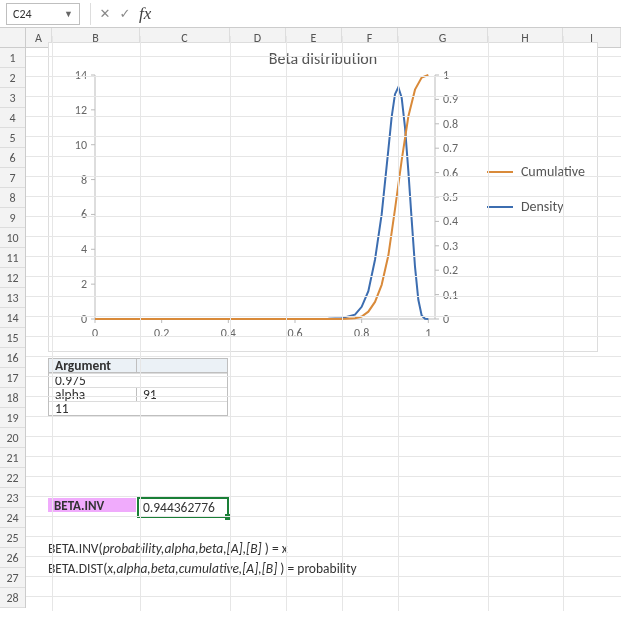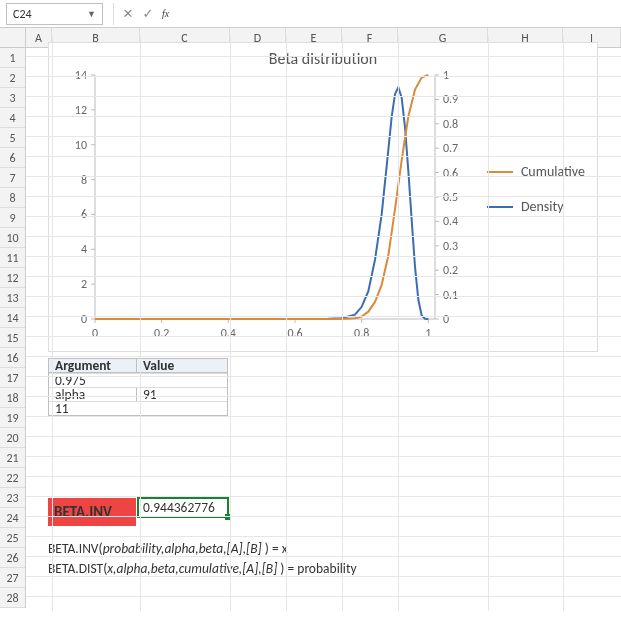--- a/index.html
+++ b/index.html
@@ -16,21 +16,21 @@
 
   
   .fbar {
     display: flex;
     align-items: center;
     height: 28px;
     border-bottom: 1px solid #ccc;
     background: #fff;
   }
   .namebox {
-    width: 97px;
+    width: 74px;
     height: 22px;
     margin: 0 6px;
     border: 1px solid #bfbfbf;
     display: flex;
     align-items: center;
     padding: 0 6px;
     font-size: 12px;
     background: #fff;
   }
   .namebox .dd {
@@ -50,21 +50,21 @@
     display: flex;
     align-items: center;
     justify-content: center;
     color: #888;
     font-size: 13px;
   }
   .fbar-btn.check { color: #888; }
   .fbar-fx {
     font-style: italic;
     font-family: "Cambria Math", Georgia, serif;
-    font-size: 10px;
+    font-size: 17px;
     padding: 0 4px;
     color: #404040;
   }
   .formula-input {
     flex: 1;
     height: 22px;
     border: none;
     outline: none;
     font-size: 13px;
     padding-left: 4px;
@@ -166,25 +166,25 @@
   .argtable .row { display:flex; height:14px; }
   .argtable .c1 { width:88px; padding-left:6px; border-right:1px solid #bfbfbf; display:flex; align-items:center; }
   .argtable .c2 { width:90px; padding-left:6px; display:flex; align-items:center; }
   .argtable .hdr { background:#ebf1f6; font-weight:bold; border-bottom:1px solid #bfbfbf; }
   .argtable .row+.row { border-top:1px solid #dcdcdc; }
 
   
   .labelcell {
     position: absolute;
     left: 22px; top: 462px;
-    width: 88px; height: 28px;
-    background: #ef4444;
+    width: 88px; height: 14px;
+    background: #f0abfc;
     display:flex; align-items:center; padding-left:6px;
     font-weight: bold;
-    font-size: 15px;
+    font-size: 13px;
   }
   .selcell {
     position: absolute;
     left: 111px; top: 461px;
     width: 92px; height: 21px;
     border: 2px solid #1a7f37;
     display:flex; align-items:center; padding-left:4px;
     font-size: 13.5px;
     background:#fff;
   }
@@ -330,21 +330,20 @@
         <div class="legend-item">
           <div class="swatch" style="background:#3c6db0"></div>
           <span>Density</span>
         </div>
       </div>
     </div>
 
     <div class="argtable">
       <div class="row hdr">
         <div class="c1">Argument</div>
-        <div class="c2">Value</div>
       </div>
       <div class="row">
         <div class="c2">0.975</div>
       </div>
       <div class="row">
         <div class="c1">alpha</div>
         <div class="c2">91</div>
       </div>
       <div class="row">
         <div class="c2">11</div>

